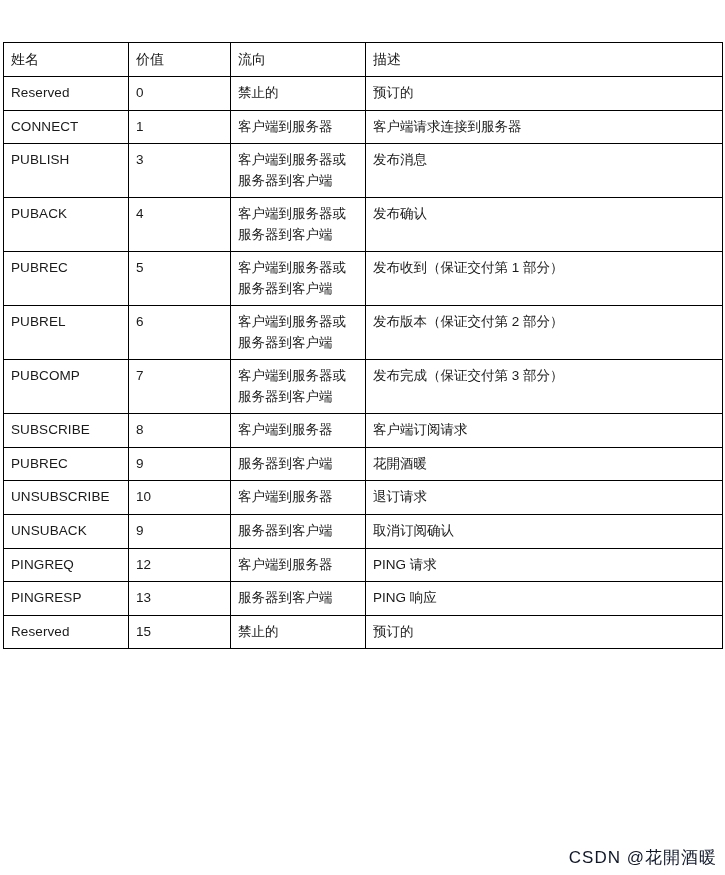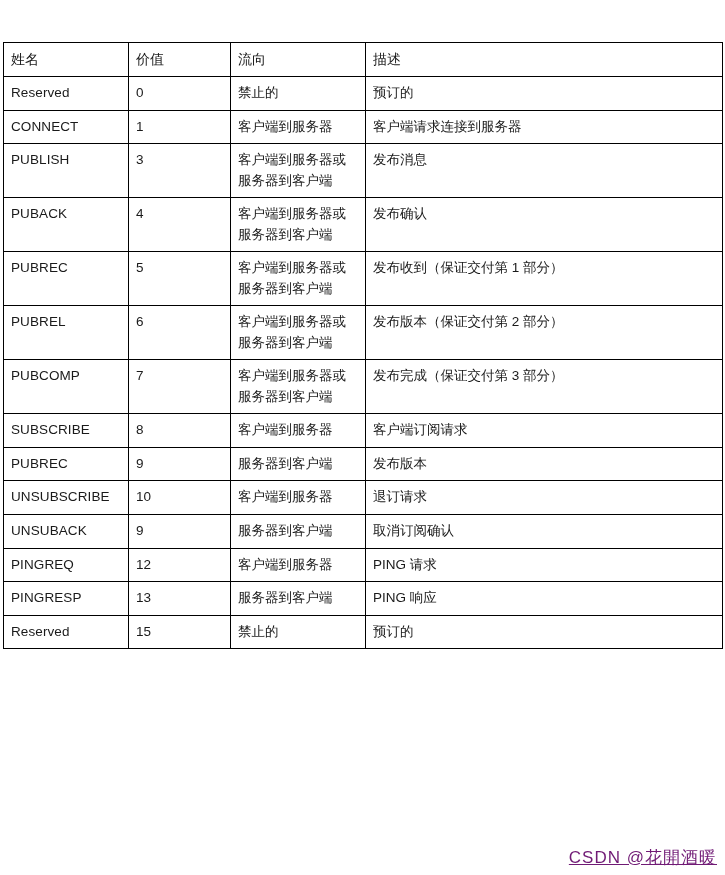--- a/index.html
+++ b/index.html
@@ -140,21 +140,21 @@
         <tr>
           <td class="cell-name">SUBSCRIBE</td>
           <td class="cell-value">8</td>
           <td class="cell-dir">客户端到服务器</td>
           <td class="cell-desc">客户端订阅请求</td>
         </tr>
         <tr>
           <td class="cell-name">PUBREC</td>
           <td class="cell-value">9</td>
           <td class="cell-dir">服务器到客户端</td>
-          <td class="cell-desc">发布版本</td>
+          <td class="cell-desc">花開酒暖</td>
         </tr>
         <tr>
           <td class="cell-name">UNSUBSCRIBE</td>
           <td class="cell-value">10</td>
           <td class="cell-dir">客户端到服务器</td>
           <td class="cell-desc">退订请求</td>
         </tr>
         <tr>
           <td class="cell-name">UNSUBACK</td>
           <td class="cell-value">9</td>
@@ -176,13 +176,13 @@
         <tr>
           <td class="cell-name">Reserved</td>
           <td class="cell-value">15</td>
           <td class="cell-dir">禁止的</td>
           <td class="cell-desc">预订的</td>
         </tr>
       </tbody>
   </table>
 </div>
 
-<div id="watermark" style="color: #701a75; text-decoration: underline;">CSDN @花開酒暖</div>
+<div id="watermark" style="color: #0f172a;">CSDN @花開酒暖</div>
 
 </body></html>

